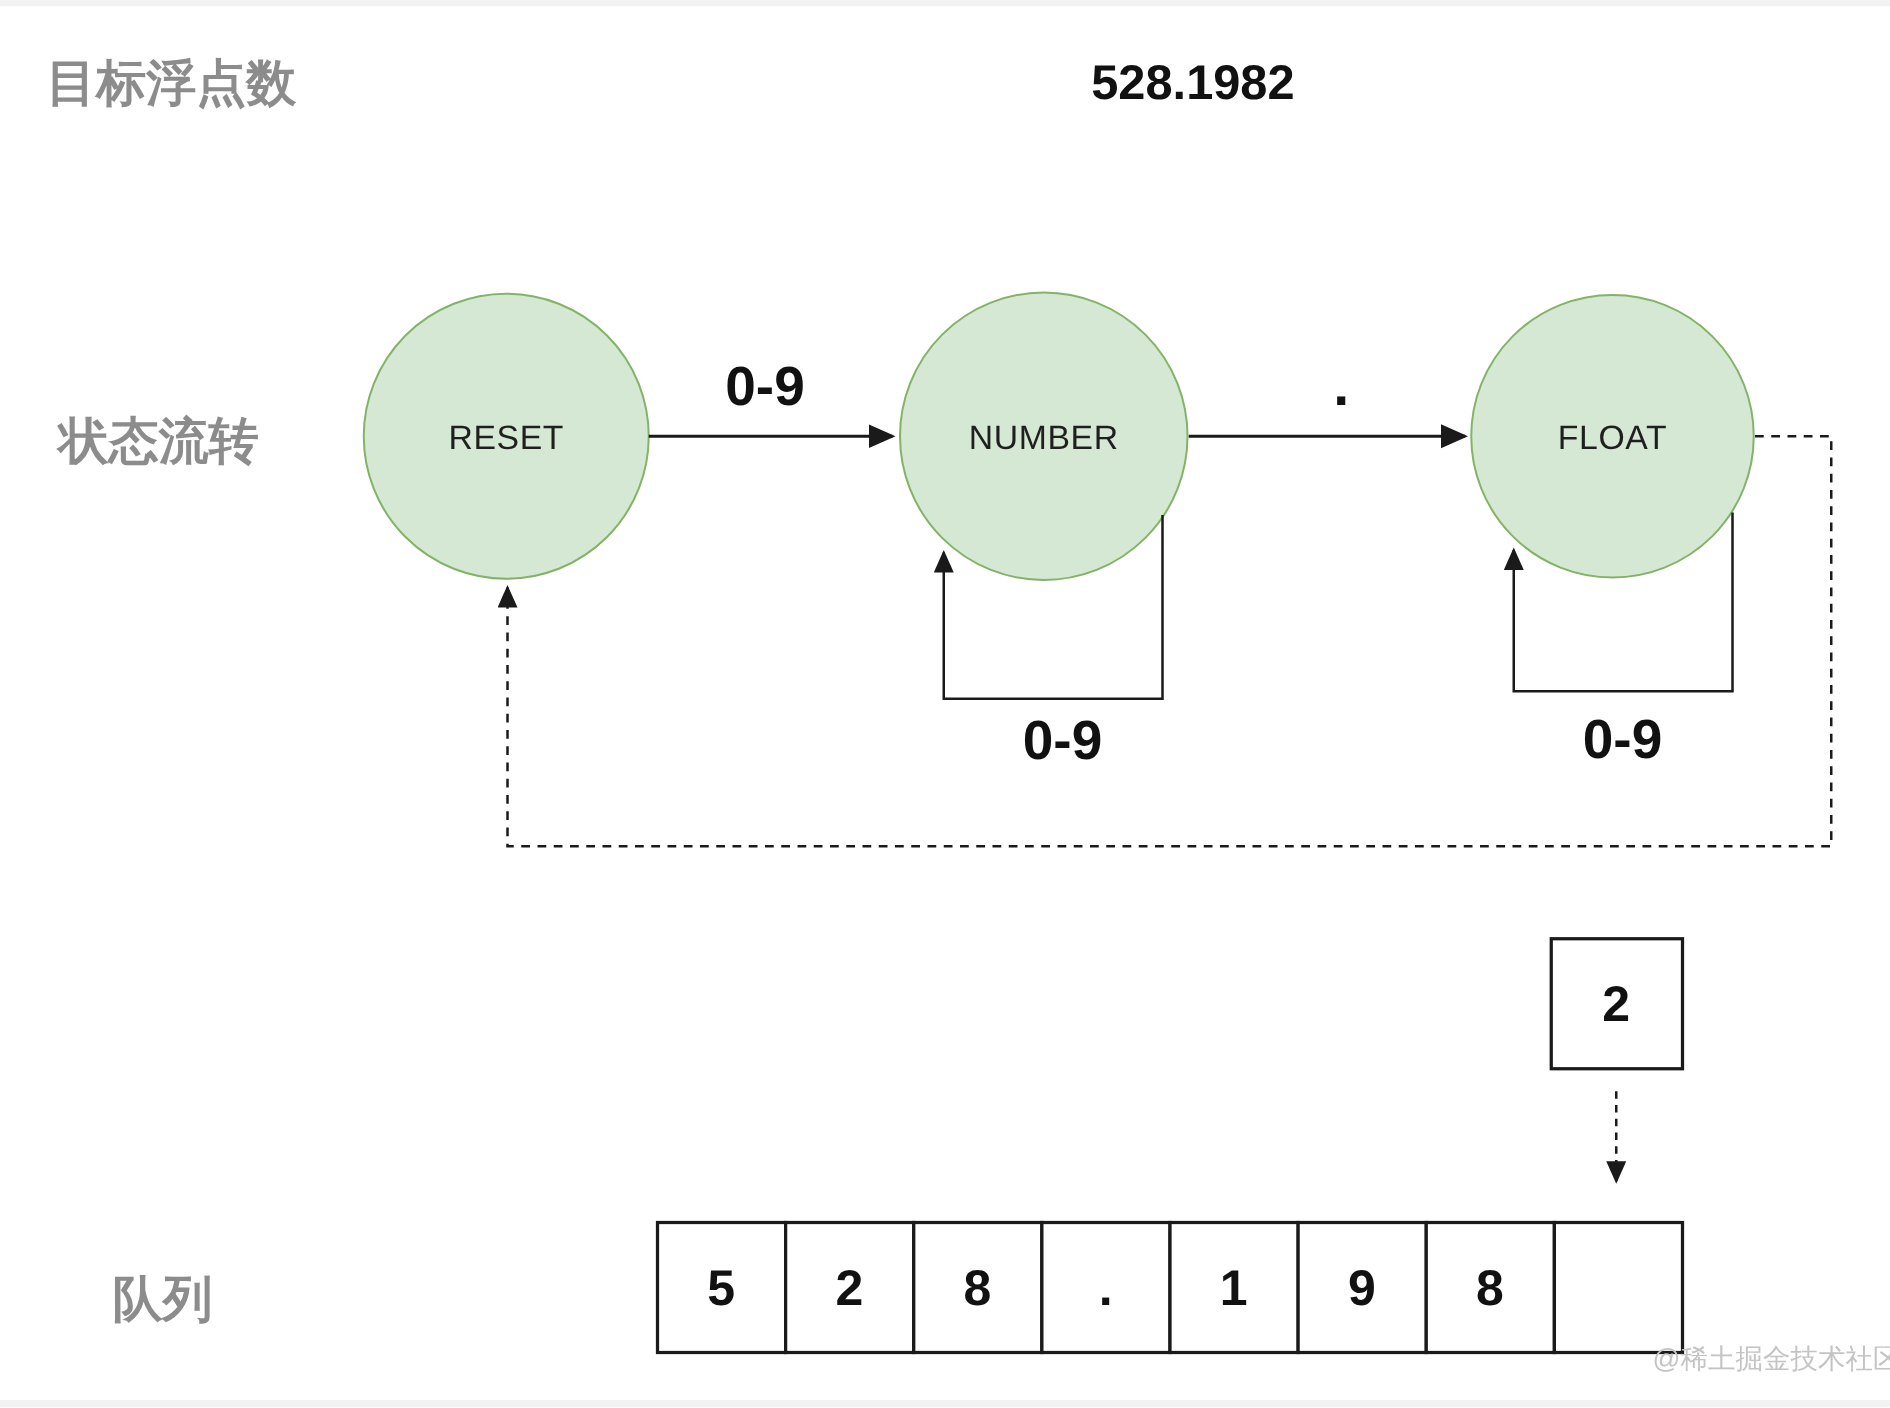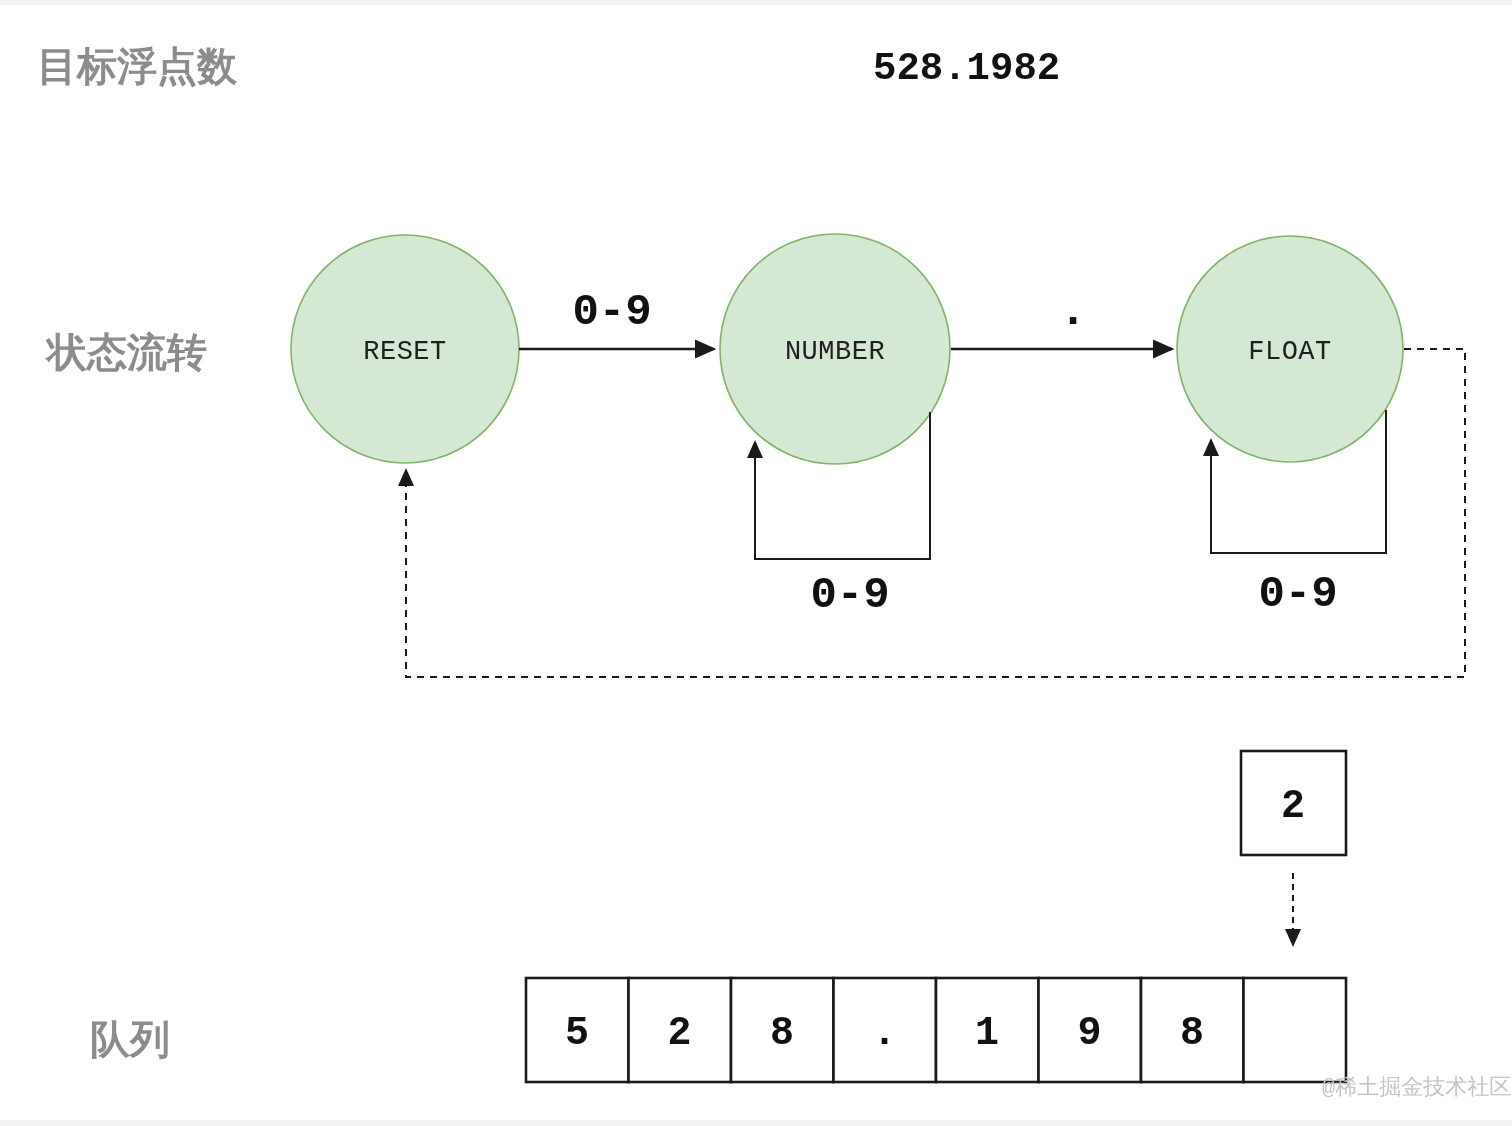--- a/index.html
+++ b/index.html
@@ -9,21 +9,20 @@
     width: 1512px;
     height: 1126px;
     overflow: hidden;
     font-family: "Liberation Sans", "DejaVu Sans", sans-serif;
   }
   #stage {
     position: relative;
     width: 1512px;
     height: 1126px;
     background: #ffffff;
-    font-family: Liberation Mono, monospace;
   }
   svg { display: block; }
 
   .edge-band { fill: #f2f2f2; }
 
   .state-circle {
     fill: #d5e8d4;
     stroke: #82b366;
     stroke-width: 1.6;
   }

